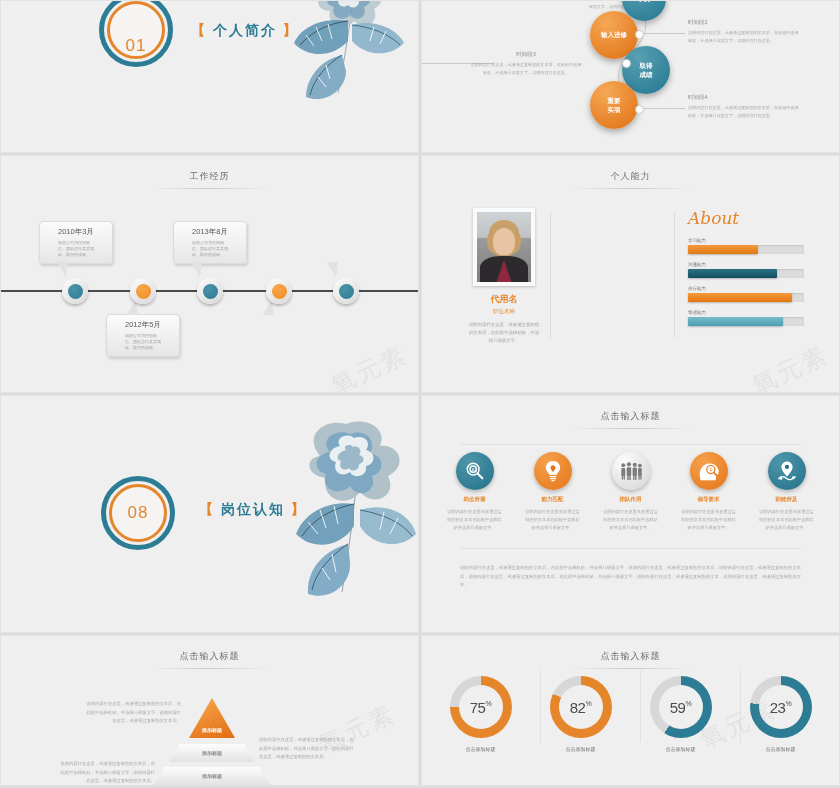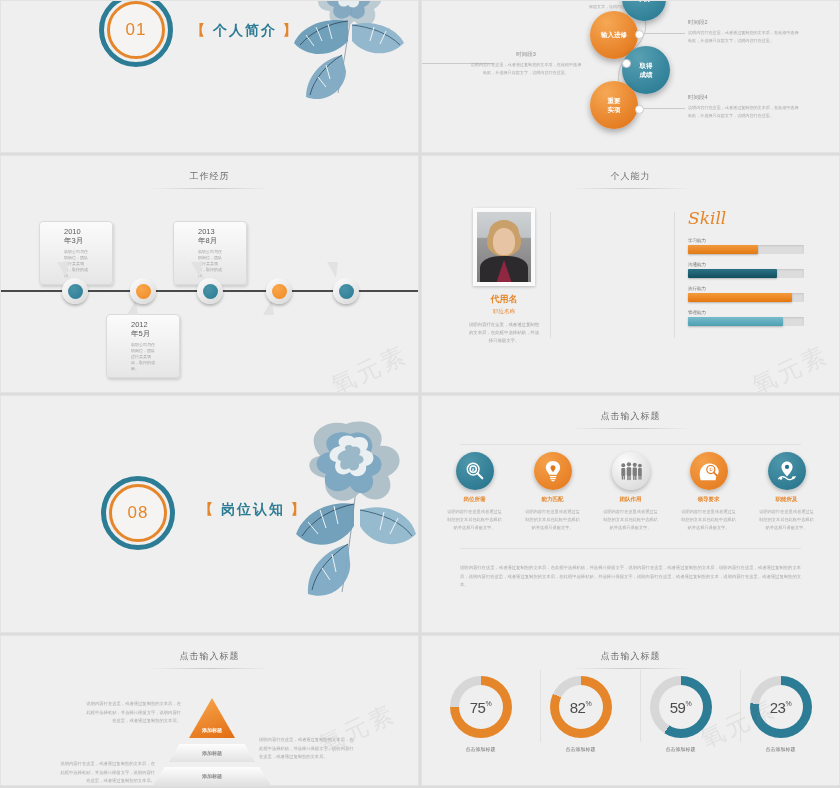--- a/index.html
+++ b/index.html
@@ -73,21 +73,21 @@
     display:flex;align-items:center;justify-content:center;
   }
   .tl-node i{display:block;width:15px;height:15px;border-radius:50%;}
   .tl-node.teal i{background:radial-gradient(circle at 35% 30%,#4a93a8,#2b7c94);}
   .tl-node.orange i{background:radial-gradient(circle at 35% 30%,#f9a64b,#f08a22);}
   .tl-bub{
     position:absolute;width:74px;
     background:linear-gradient(to bottom,#fbfbfb,#e7e6e6);
     border:1px solid #dcdbdb;border-radius:4px;
     box-shadow:1px 2px 3px rgba(0,0,0,.14);
-    padding:5px 24px;box-sizing:border-box;
+    padding:5px 18px;box-sizing:border-box;
   }
   .tl-bub .d{font-size:7.5px;color:#5a5a5a;margin-bottom:3px;}
   .tl-bub .b{font-size:4px;color:#a2a2a2;line-height:1.5;}
   .tl-tail{
     position:absolute;width:0;height:0;
     border-left:9px solid transparent;border-right:2px solid transparent;
   }
   .tl-tail.down{border-top:16px solid #e3e2e2;}
   .tl-tail.up{border-bottom:16px solid #e3e2e2;}
   
@@ -198,21 +198,21 @@
     font-family:"DejaVu Serif",serif;pointer-events:none;
   }
 </style>
 </head>
 <body>
 
 <div class="grid">
 
   <div class="slide">
     <div class="cover-ring ring-outer" style="left:98px;top:-8px;width:74px;height:74px;"></div>
-    <div class="cover-ring ring-inner" style="left:106px;top:0px;width:58px;height:58px;">
+    <div class="cover-ring ring-inner" style="left:106px;top:0px;width:58px;height:58px;align-items:flex-end;">
       <span class="ring-num">01</span>
     </div>
     <div class="cover-head" style="left:190px;top:21px;">
       <span class="brk">【</span>
       <span>个人简介</span>
       <span class="brk">】</span>
     </div>
     <svg class="floral" style="left:255px;top:-34px;width:160px;height:170px;" viewBox="0 0 160 170">
       <g fill="none" stroke="#8fb4c6" stroke-width="1.1" opacity=".95">
         <path d="M96 40 C92 70 88 96 82 126" stroke="#9aa9b0"></path>
@@ -347,21 +347,21 @@
       <div class="am-role">职位名称</div>
       <div class="am-body">说明内容打在这里，或者通过复制您的文本后，在此框中选择粘贴，并选择只保留文字。</div>
     </div>
 
     <div class="am-sep" style="left:128px;"></div>
 
 
     <div class="am-sep" style="left:252px;"></div>
 
     <div class="am-col" style="left:266px;width:116px;">
-      <div class="am-h">Skill</div>
+      <div class="am-h">About</div>
       <div style="margin-top:10px;">
         <div class="sk-row">
           <div class="sk-lbl">学习能力</div>
           <div class="sk-track">
             <div class="sk-fill" style="width:60%;background:linear-gradient(to bottom,#f2993f,#e27a12);"></div>
           </div>
         </div>
         <div class="sk-row">
           <div class="sk-lbl">沟通能力</div>
           <div class="sk-track">

